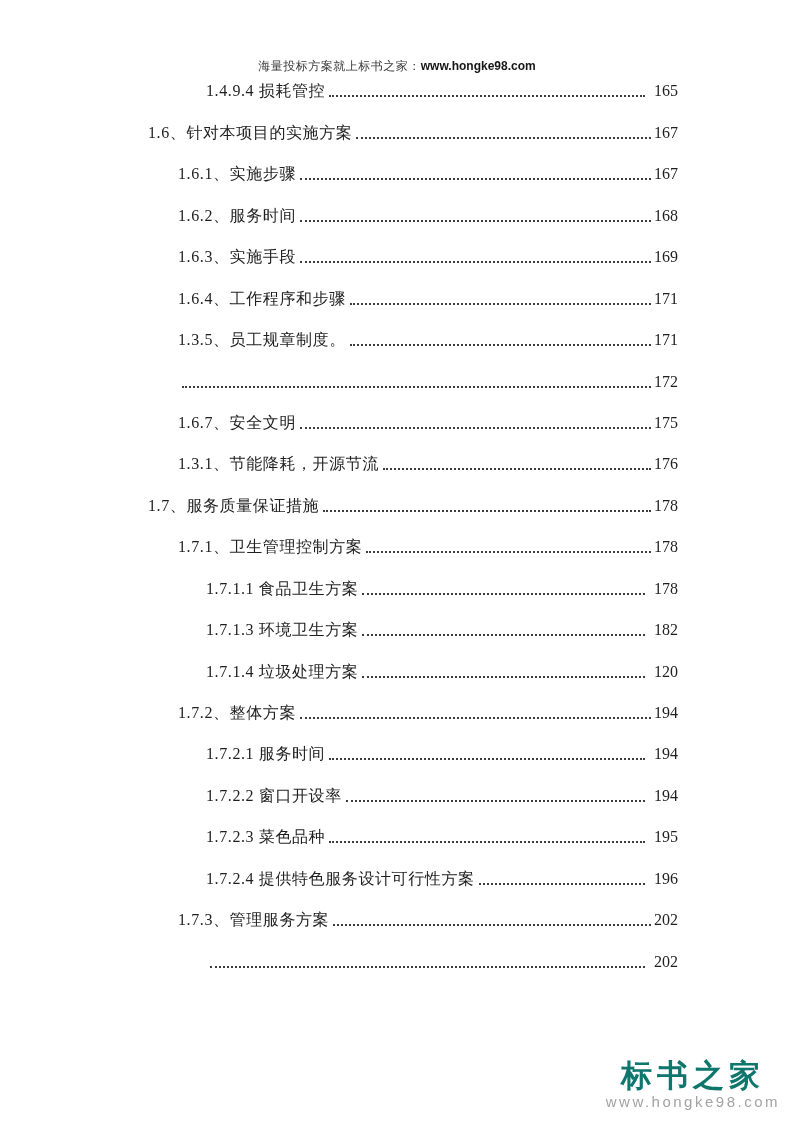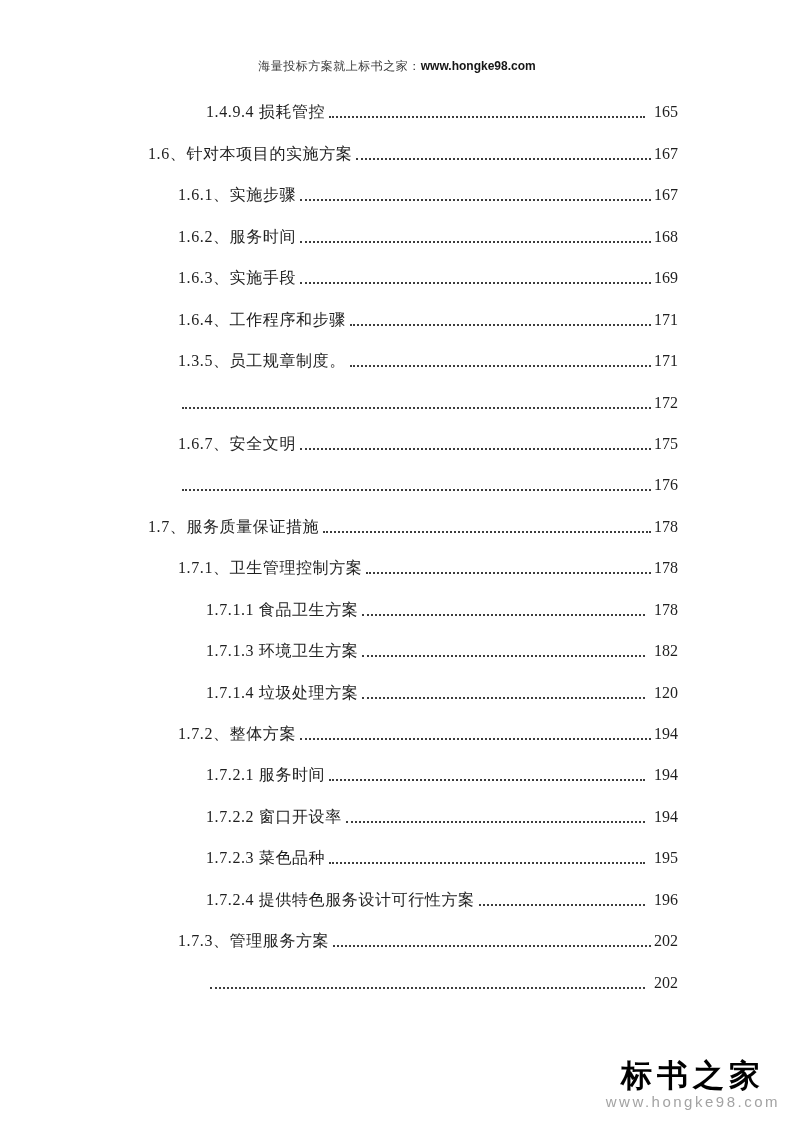--- a/index.html
+++ b/index.html
@@ -30,21 +30,21 @@
   }
   .doc-header .hdr-url {
     font-family: "Liberation Sans", "DejaVu Sans", sans-serif;
     font-weight: bold;
     color: #161616;
     letter-spacing: 0;
   }
   
   .toc {
     position: absolute;
-    top: 81px;
+    top: 60px;
     left: 148px;
     width: 530px;
   }
   .toc-row {
     display: flex;
     align-items: flex-end;
     height: 41.45px;
     font-size: 16px;
     line-height: 20px;
     cursor: pointer;
@@ -73,21 +73,21 @@
     bottom: 12px;
     text-align: center;
     user-select: none;
   }
   .wm-brand {
     font-family: "Liberation Sans", "DejaVu Sans", sans-serif;
     font-weight: bold;
     font-size: 31px;
     line-height: 32px;
     letter-spacing: 5px;
-    color: #000000;
+    color: #0f766e;
     white-space: nowrap;
   }
   .wm-url {
     font-family: "Liberation Sans", "DejaVu Sans", sans-serif;
     font-size: 15px;
     line-height: 17px;
     letter-spacing: 2.5px;
     color: #a3a3a3;
     white-space: nowrap;
     margin-top: 1px;
@@ -141,20 +141,21 @@
       <div class="toc-row level-2">
       <span class="toc-leader"></span>
       <span class="toc-page">172</span>
     </div>
       <div class="toc-row level-2">
       <span class="toc-label">1.6.7、安全文明</span>
       <span class="toc-leader"></span>
       <span class="toc-page">175</span>
     </div>
       <div class="toc-row level-2">
+      <span class="toc-label">1.3.1、节能降耗，开源节流</span>
       <span class="toc-leader"></span>
       <span class="toc-page">176</span>
     </div>
       <div class="toc-row level-1">
       <span class="toc-label">1.7、服务质量保证措施</span>
       <span class="toc-leader"></span>
       <span class="toc-page">178</span>
     </div>
       <div class="toc-row level-2">
       <span class="toc-label">1.7.1、卫生管理控制方案</span>

